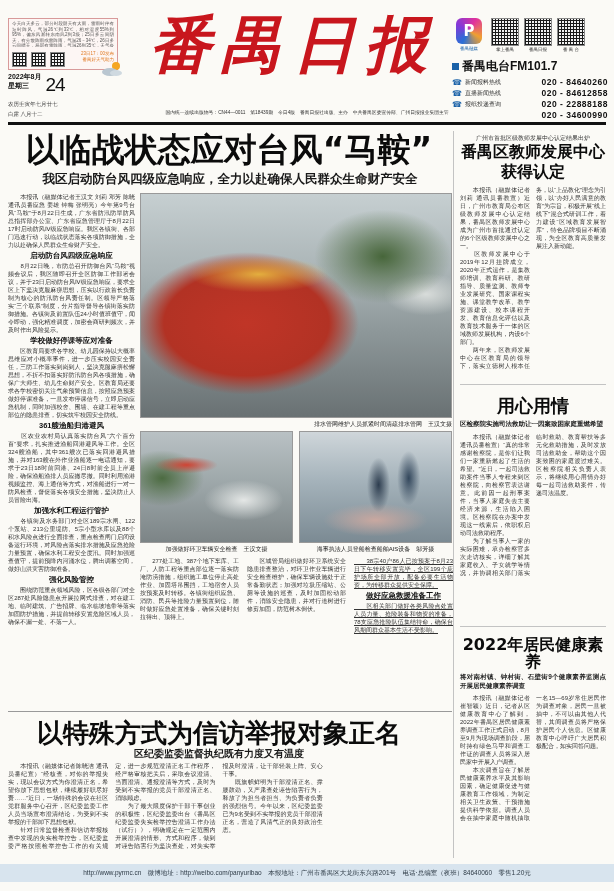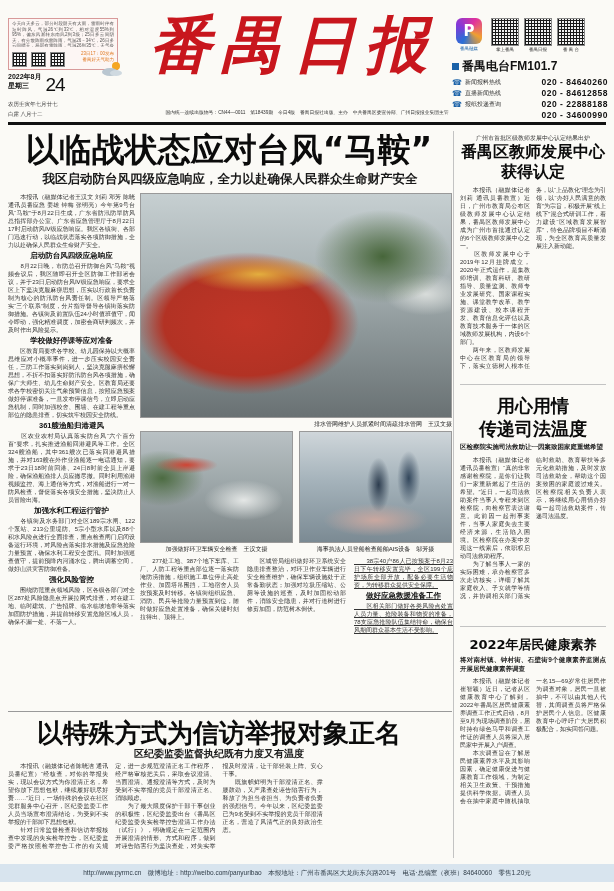--- a/index.html
+++ b/index.html
@@ -71,21 +71,21 @@
   .cont-col{top:557px;width:99px;height:151px;overflow:hidden;font-size:6px;line-height:8px;text-align:justify;color:#333;}
   .cont-col p{margin:0;white-space:pre-wrap;}
   .cc1{left:140px;} .cc2{left:247px;} .cc3{left:354px;text-decoration:underline;}
   
   .v-rule{left:453px;top:131px;width:1px;height:727px;background:#c3c3c3;}
   .sidebar-art{left:460px;width:146px;}
   .kicker{font-size:6px;color:#333;text-align:center;line-height:8px;}
   .side-head{font-weight:900;text-align:center;color:#0b0b0b;font-family:"DejaVu Sans",sans-serif;}
   .head-a{font-size:16px;line-height:20px;}
   .head-b{font-size:18px;line-height:23px;}
-  .head-c{font-size:13px;line-height:17px;}
+  .head-c{font-size:16px;line-height:17px;}
   .side-deck{font-size:6.5px;font-weight:bold;color:#222;text-align:justify;line-height:8.5px;margin-top:3px;}
   .side-body{margin-top:4px;font-size:6px;line-height:8px;text-align:justify;color:#333;column-count:2;column-gap:6px;column-fill:auto;overflow:hidden;white-space:pre-wrap;}
   .h-rule-side{left:460px;width:146px;height:1px;background:#c3c3c3;}
   
   .h-rule-bottom{left:8px;top:711px;width:444px;height:1px;background:#999;}
   .bottom-headline{left:8px;top:716px;width:422px;text-align:center;font-family:"DejaVu Sans",sans-serif;font-weight:900;font-size:26px;color:#0b0b0b;white-space:nowrap;}
   .bottom-deck{left:8px;top:747px;width:422px;text-align:center;font-size:10px;font-weight:bold;color:#1a1a1a;}
   .bottom-body{left:8px;top:762px;width:422px;height:94px;font-size:6px;line-height:8px;text-align:justify;color:#333;column-count:4;column-gap:7px;column-fill:auto;overflow:hidden;white-space:pre-wrap;}
   
   .footer-bar{left:0;top:864px;width:614px;height:18px;background:#d8e4ee;display:flex;align-items:center;justify-content:center;}
@@ -225,21 +225,20 @@
     <div class="side-head head-a">获得认定</div>
     <div class="side-body" style="height:190px;">　　本报讯（融媒体记者刘莉 通讯员番教宣）近日，广州市教育局公布区级教师发展中心认定结果，番禺区教师发展中心成为广州市首批通过认定的6个区级教师发展中心之一。
 　　区教师发展中心于2019年12月挂牌成立，2020年正式运作，是集教师培训、教育科研、教研指导、质量监测、教师专业发展研究、国家课程实施、课堂教学改革、教学资源建设、校本课程开发、教育信息化评估以及教育技术服务于一体的区域教师发展机构，内设6个部门。
 　　两年来，区教师发展中心在区教育局的领导下，落实立德树人根本任务，以“上品教化”理念为引领，以“办好人民满意的教育”为宗旨，积极开展“线上线下”混合式研训工作，着力建设“区域教育发展智库”，特色品牌项目不断涌现，为全区教育高质量发展注入新动能。</div>
   </div>
 
   <div class="abs h-rule-side" style="top:384px;"></div>
 
   <div class="abs sidebar-art" style="top:394px;">
     <div class="side-head head-b">用心用情</div>
-    <div class="side-head head-b">传递司法温度</div>
     <div class="side-deck">区检察院实施司法救助让一因案致困家庭重燃希望</div>
     <div class="side-body" style="height:150px;">　　本报讯（融媒体记者 通讯员番检宣）“真的非常感谢检察院，是你们让我们一家重新燃起了生活的希望。”近日，一起司法救助案件当事人专程来到区检察院，向检察官表达谢意。此前因一起刑事案件，当事人家庭失去主要经济来源，生活陷入困境。区检察院在办案中发现这一线索后，依职权启动司法救助程序。
 　　为了解当事人一家的实际困难，承办检察官多次走访核实，详细了解其家庭收入、子女就学等情况，并协调相关部门落实临时救助、教育帮扶等多元化救助措施，及时发放司法救助金，帮助这个因案致困的家庭渡过难关。区检察院相关负责人表示，将继续用心用情办好每一起司法救助案件，传递司法温度。</div>
   </div>
 
   <div class="abs h-rule-side" style="top:626px;"></div>
 
   <div class="abs sidebar-art" style="top:636px;">
     <div class="side-head head-c">2022年居民健康素养</div>
     <div class="side-deck">将对南村镇、钟村街、石壁街9个健康素养监测点开展居民健康素养调查</div>

